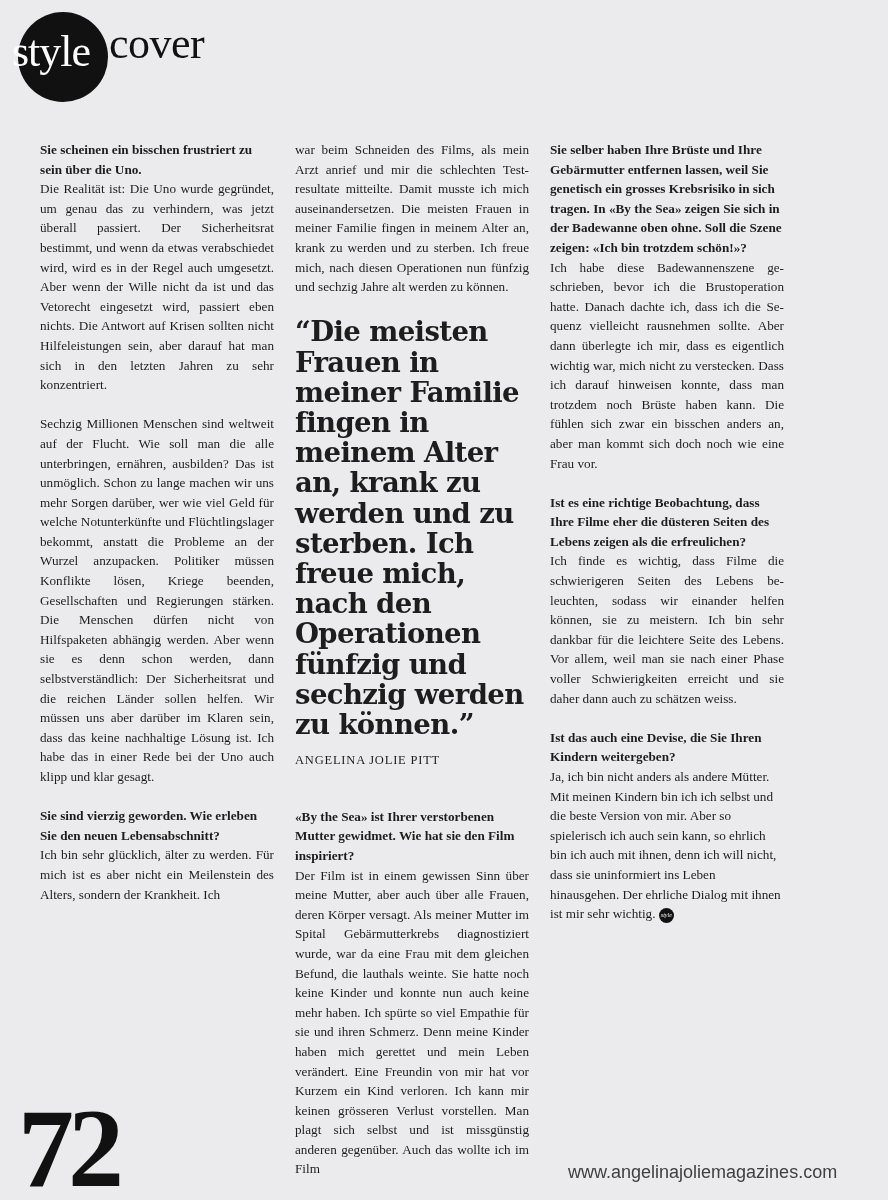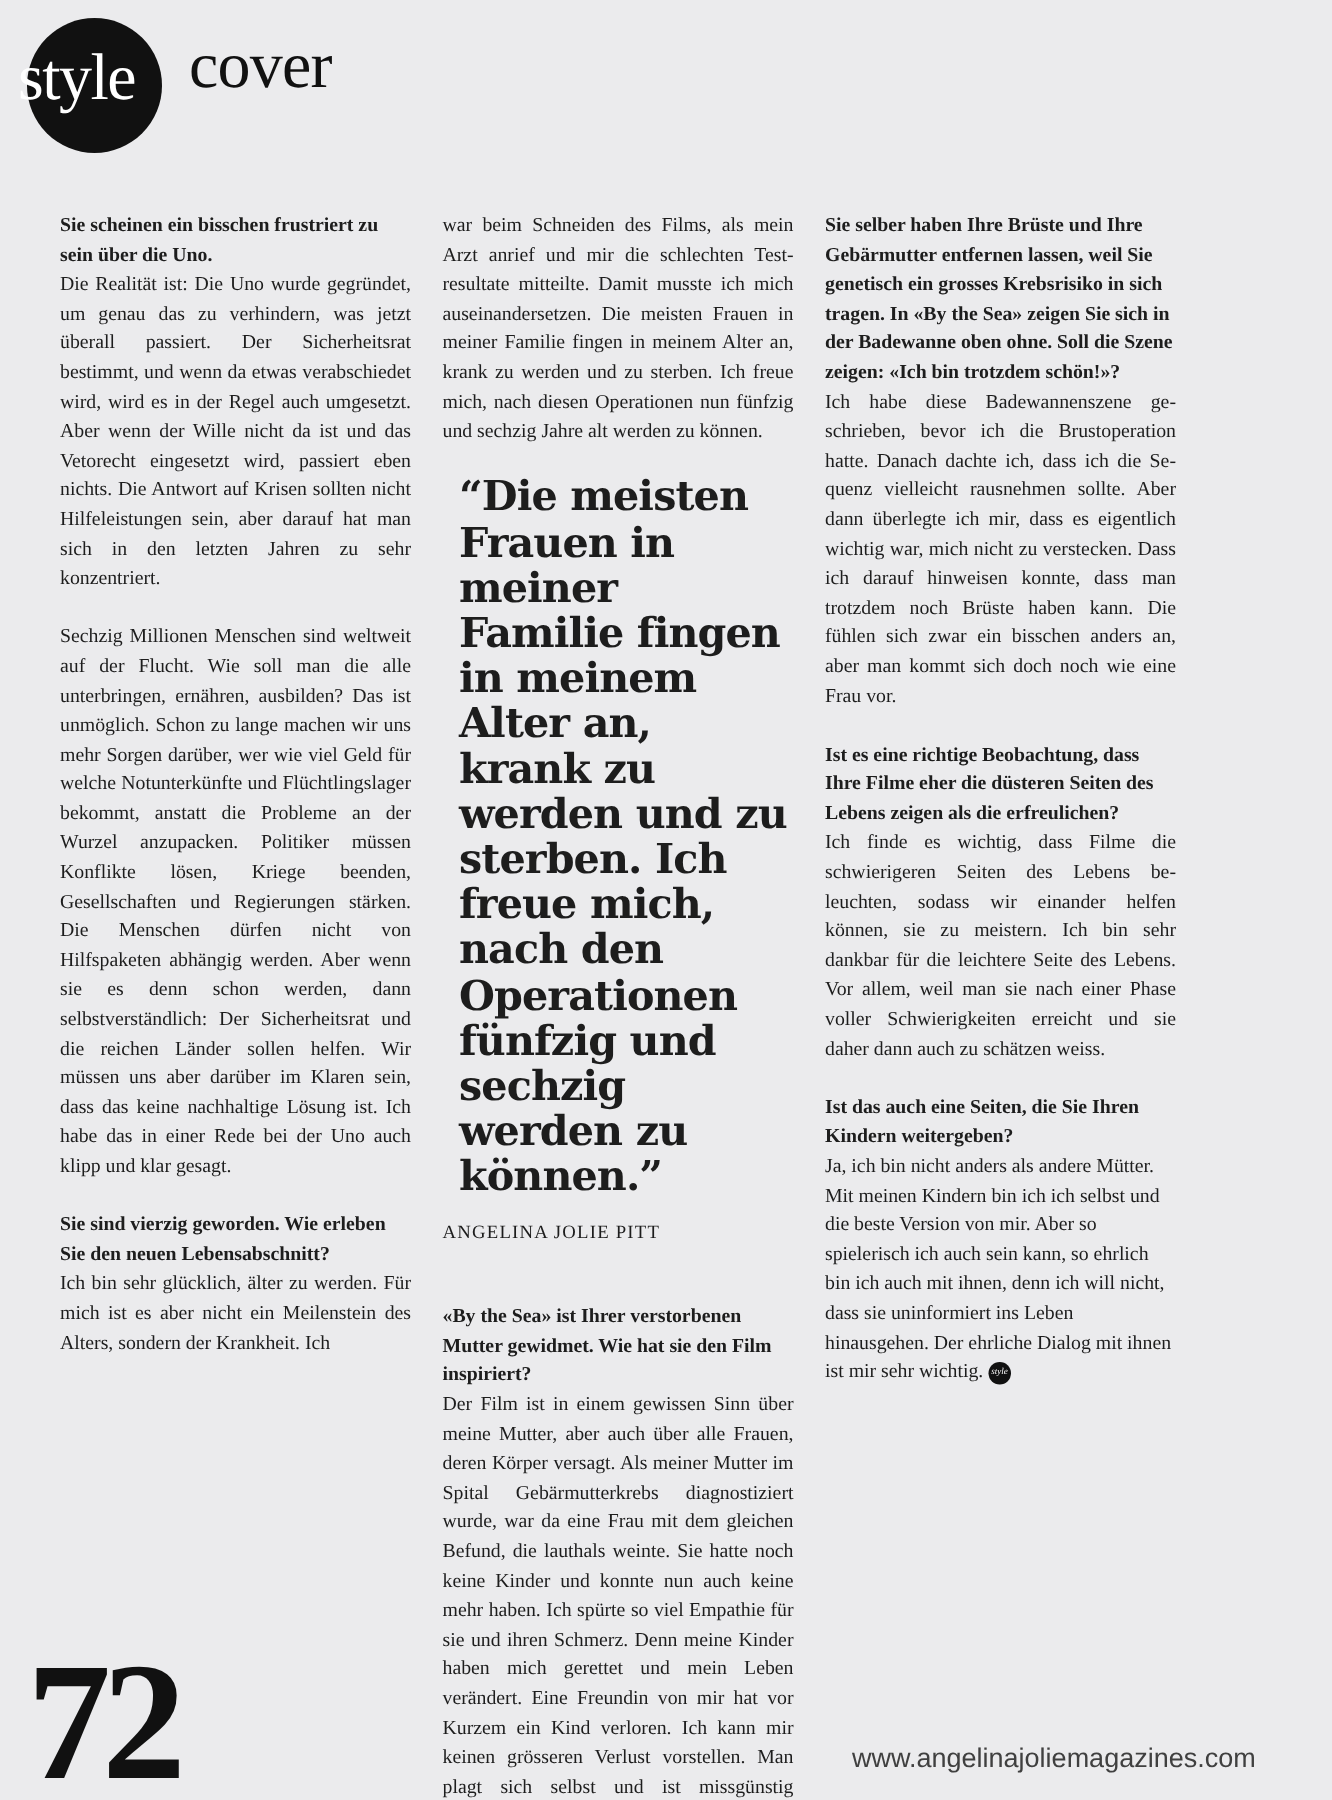--- a/index.html
+++ b/index.html
@@ -10,31 +10,31 @@
   .logo { position: absolute; left: 6px; top: 6px; width: 300px; height: 100px; }
   .logo .circle {
     position: absolute; left: 12px; top: 6px; width: 90px; height: 90px; border-radius: 50%; background: #111;
   }
   .logo .style-word {
     position: absolute; left: 6px; top: 24px; font-size: 44px; color: #fff; letter-spacing: -1px;
     font-family: "Liberation Serif", serif; line-height: 1;
   }
   .logo .cover-word {
     position: absolute; left: 103px; top: 16px; font-size: 44px; color: #111; letter-spacing: -0.5px;
-    font-family: "Liberation Serif", serif; line-height: 1; margin-left: 17px;
+    font-family: "Liberation Serif", serif; line-height: 1;
   }
   .col { position: absolute; top: 140px; width: 234px; font-size: 13.2px; line-height: 19.6px; text-align: justify; hyphens: manual; }
   .col1 { left: 40px; }
   .col2 { left: 295px; }
   .col3 { left: 550px; }
   .col p { margin: 0 0 19.6px 0; }
   .col .q { font-weight: bold; margin: 0; text-align: left; }
   .col .a { margin: 0 0 19.6px 0; }
   .pull {
-    margin: 18px 0 12px 11px; font-size: 27.5px; line-height: 30.2px; font-weight: bold; text-align: left;
+    margin: 18px 0 12px 0; font-size: 27.5px; line-height: 30.2px; font-weight: bold; text-align: left;
     font-family: "DejaVu Serif", "Liberation Serif", serif; letter-spacing: -0.6px;
   }
   .attrib { font-size: 12.5px; letter-spacing: 0.8px; margin: 4px 0 36px 0; text-align: left; }
   .page-number {
     position: absolute; left: 18px; top: 1060px; font-size: 112px; line-height: 1; font-weight: bold;
     font-family: "Liberation Serif", serif; color: #111; letter-spacing: -6px; margin-top: 32px;
   }
   .end-mark {
     display: inline-block; width: 15px; height: 15px; border-radius: 50%; background: #111; color: #fff;
     font-size: 6px; line-height: 15px; text-align: center; vertical-align: middle; font-style: italic;
@@ -67,18 +67,18 @@
   <div class="attrib">ANGELINA JOLIE PITT</div>
   <p class="q">«By the Sea» ist Ihrer verstorbenen Mutter gewidmet. Wie hat sie den Film inspiriert?</p>
   <p class="a">Der Film ist in einem gewissen Sinn über meine Mutter, aber auch über alle Frauen, deren Körper versagt. Als meiner Mutter im Spital Gebärmutterkrebs diagnostiziert wurde, war da eine Frau mit dem gleichen Befund, die lauthals weinte. Sie hatte noch keine Kinder und konnte nun auch keine mehr haben. Ich spürte so viel Empathie für sie und ihren Schmerz. Denn meine Kinder haben mich gerettet und mein Leben verändert. Eine Freundin von mir hat vor Kurzem ein Kind verloren. Ich kann mir keinen grösseren Verlust vorstellen. Man plagt sich selbst und ist missgünstig anderen gegenüber. Auch das wollte ich im Film</p>
 </div>
 
 <div class="col col3">
   <p class="q">Sie selber haben Ihre Brüste und Ihre Gebärmutter entfernen lassen, weil Sie genetisch ein grosses Krebsrisiko in sich tragen. In «By the Sea» zeigen Sie sich in der Badewanne oben ohne. Soll die Szene zeigen: «Ich bin trotz­dem schön!»?</p>
   <p class="a">Ich habe diese Badewannenszene ge­schrieben, bevor ich die Brustoperation hatte. Danach dachte ich, dass ich die Se­quenz vielleicht rausnehmen sollte. Aber dann überlegte ich mir, dass es eigentlich wichtig war, mich nicht zu verstecken. Dass ich darauf hinweisen konnte, dass man trotzdem noch Brüste haben kann. Die fühlen sich zwar ein bisschen anders an, aber man kommt sich doch noch wie eine Frau vor.</p>
   <p class="q">Ist es eine richtige Beobachtung, dass Ihre Filme eher die düsteren Seiten des Lebens zeigen als die er­freulichen?</p>
   <p class="a">Ich finde es wichtig, dass Filme die schwierigeren Seiten des Lebens be­leuchten, sodass wir einander helfen können, sie zu meistern. Ich bin sehr dankbar für die leichtere Seite des Lebens. Vor allem, weil man sie nach einer Phase voller Schwierigkeiten er­reicht und sie daher dann auch zu schät­zen weiss.</p>
-  <p class="q">Ist das auch eine Seiten, die Sie Ihren Kindern weitergeben?</p>
+  <p class="q">Ist das auch eine Devise, die Sie Ihren Kindern weitergeben?</p>
   <p class="a" style="text-align:left"><span>Ja, ich bin nicht anders als andere Mütter. Mit meinen Kindern bin ich ich selbst und die beste Version von mir. Aber so spielerisch ich auch sein kann, so ehrlich bin ich auch mit ihnen, denn ich will nicht, dass sie uninformiert ins Leben hinausgehen. Der ehrliche Dialog mit ihnen ist mir sehr wichtig.</span> <span class="end-mark">style</span></p>
 </div>
 
 <div class="page-number">72</div>
 <div class="watermark">www.angelinajoliemagazines.com</div>
 
 </body></html>

